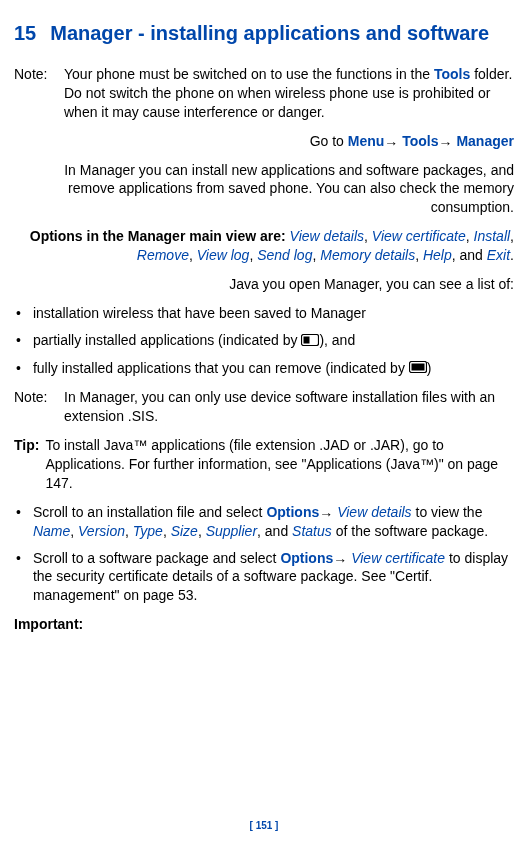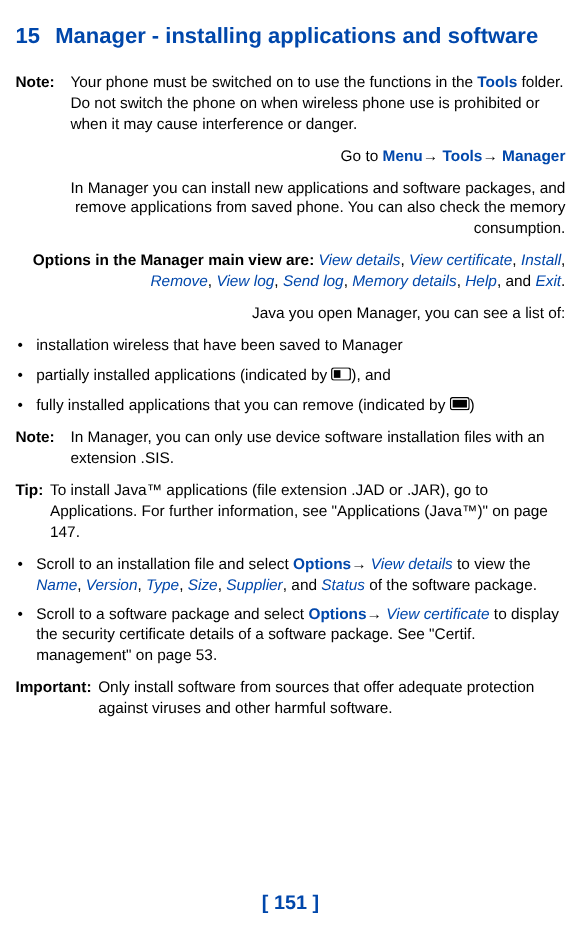--- a/index.html
+++ b/index.html
@@ -33,21 +33,21 @@
       text-align: right;
     }
     .label-strong {
       font-weight: bold;
     }
     .note-block {
       display: flex;
       margin-bottom: 10px;
     }
     .note-label {
-      font-weight: bold;
+      font-weight: normal;
       margin-right: 8px;
       flex-shrink: 0;
       min-width: 42px;
     }
     .note-body {
       flex: 1;
     }
     .tip-block {
       display: flex;
       margin-bottom: 10px;
@@ -98,21 +98,21 @@
       display: inline-block;
     }
     .page-footer {
       position: absolute;
       bottom: 10px;
       width: 100%;
       left: 0;
       text-align: center;
       color: #0047ab;
       font-weight: bold;
-      font-size: 18px;
+      font-size: 10px;
     }
     .icon-box {
       display: inline-block;
       vertical-align: middle;
     }
   </style>
 </head>
 <body>
 
 <h1 class="chapter-title">
@@ -184,16 +184,15 @@
   <div class="bullet-item">
     <span class="bullet-marker">•</span>
     <span class="bullet-body">
       <span>Scroll to a software package and select </span><span class="blue-bold">Options</span><span>→ </span><span class="blue-italic">View certificate</span><span> to display the security certificate details of a software package. See "Certif. management" on page 53.</span>
     </span>
   </div>
 </div>
 
 <div class="important-block">
   <span class="important-label">Important:</span>
-  <span class="important-body">Only install software from sources that offer adequate protection against viruses and other harmful software.</span>
 </div>
 
 <div class="page-footer">[ 151 ]</div>
 
 </body></html>

